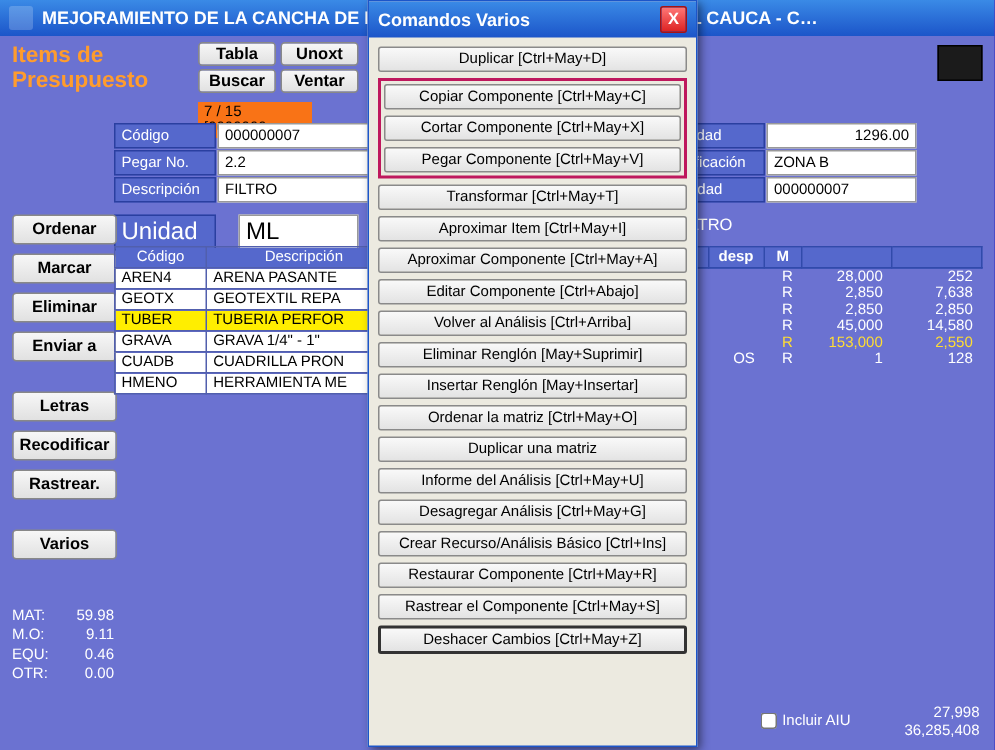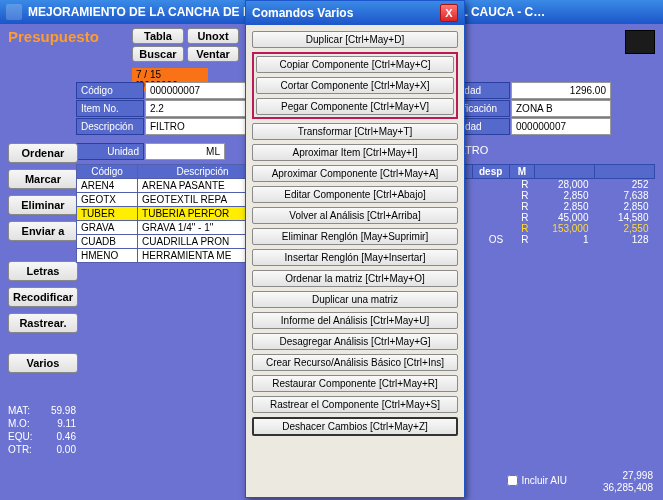--- a/index.html
+++ b/index.html
@@ -115,23 +115,22 @@
     gap: 1px;
     font-size: 10px;
   }
   .val-r { text-align: right; }
 
   .unidad {
     position: absolute;
     top: 119px; left: 76px;
     display: grid;
     grid-template-columns: 68px 80px;
-    gap: 1px;
-    font-size: 10px;
-    text-align: right;
+    gap: 15px;
+    font-size: 16px;
   }
 
   .leftbtns {
     position: absolute;
     top: 119px; left: 8px;
     display: flex;
     flex-direction: column;
     gap: 6px;
   }
   .leftbtns .btn { min-width: 60px; padding: 3px 4px; }
@@ -285,20 +284,21 @@
 <body>
 
 <div class="titlebar">
   <span class="ticon"></span>
   <span class="ttext">MEJORAMIENTO DE LA CANCHA DE FUTBO … IO DE LA UNIVERSIDAD DEL CAUCA - C…</span>
 </div>
 
 <div class="main">
 
   <div class="heading">
+    <div>Items de</div>
     <div>Presupuesto</div>
   </div>
 
   <div class="black-sq"></div>
 
   <div class="top-btns">
     <div class="row">
       <div class="btn">Tabla</div>
       <div class="btn">Unoxt</div>
     </div>
@@ -306,21 +306,21 @@
       <div class="btn">Buscar</div>
       <div class="btn">Ventar</div>
     </div>
   </div>
 
   <div class="navrow">7 / 15   [0000000</div>
 
   <div class="info-grid">
     <div class="lbl">Código</div>
     <div class="val">000000007</div>
-    <div class="lbl">Item No.</div>
+    <div class="lbl">Pegar No.</div>
     <div class="val">2.2</div>
     <div class="lbl">Descripción</div>
     <div class="val">FILTRO</div>
   </div>
 
   <div class="info-grid-r">
     <div class="lbl">Cantidad</div>
     <div class="val val-r">1296.00</div>
     <div class="lbl">Clasificación</div>
     <div class="val">ZONA B</div>

